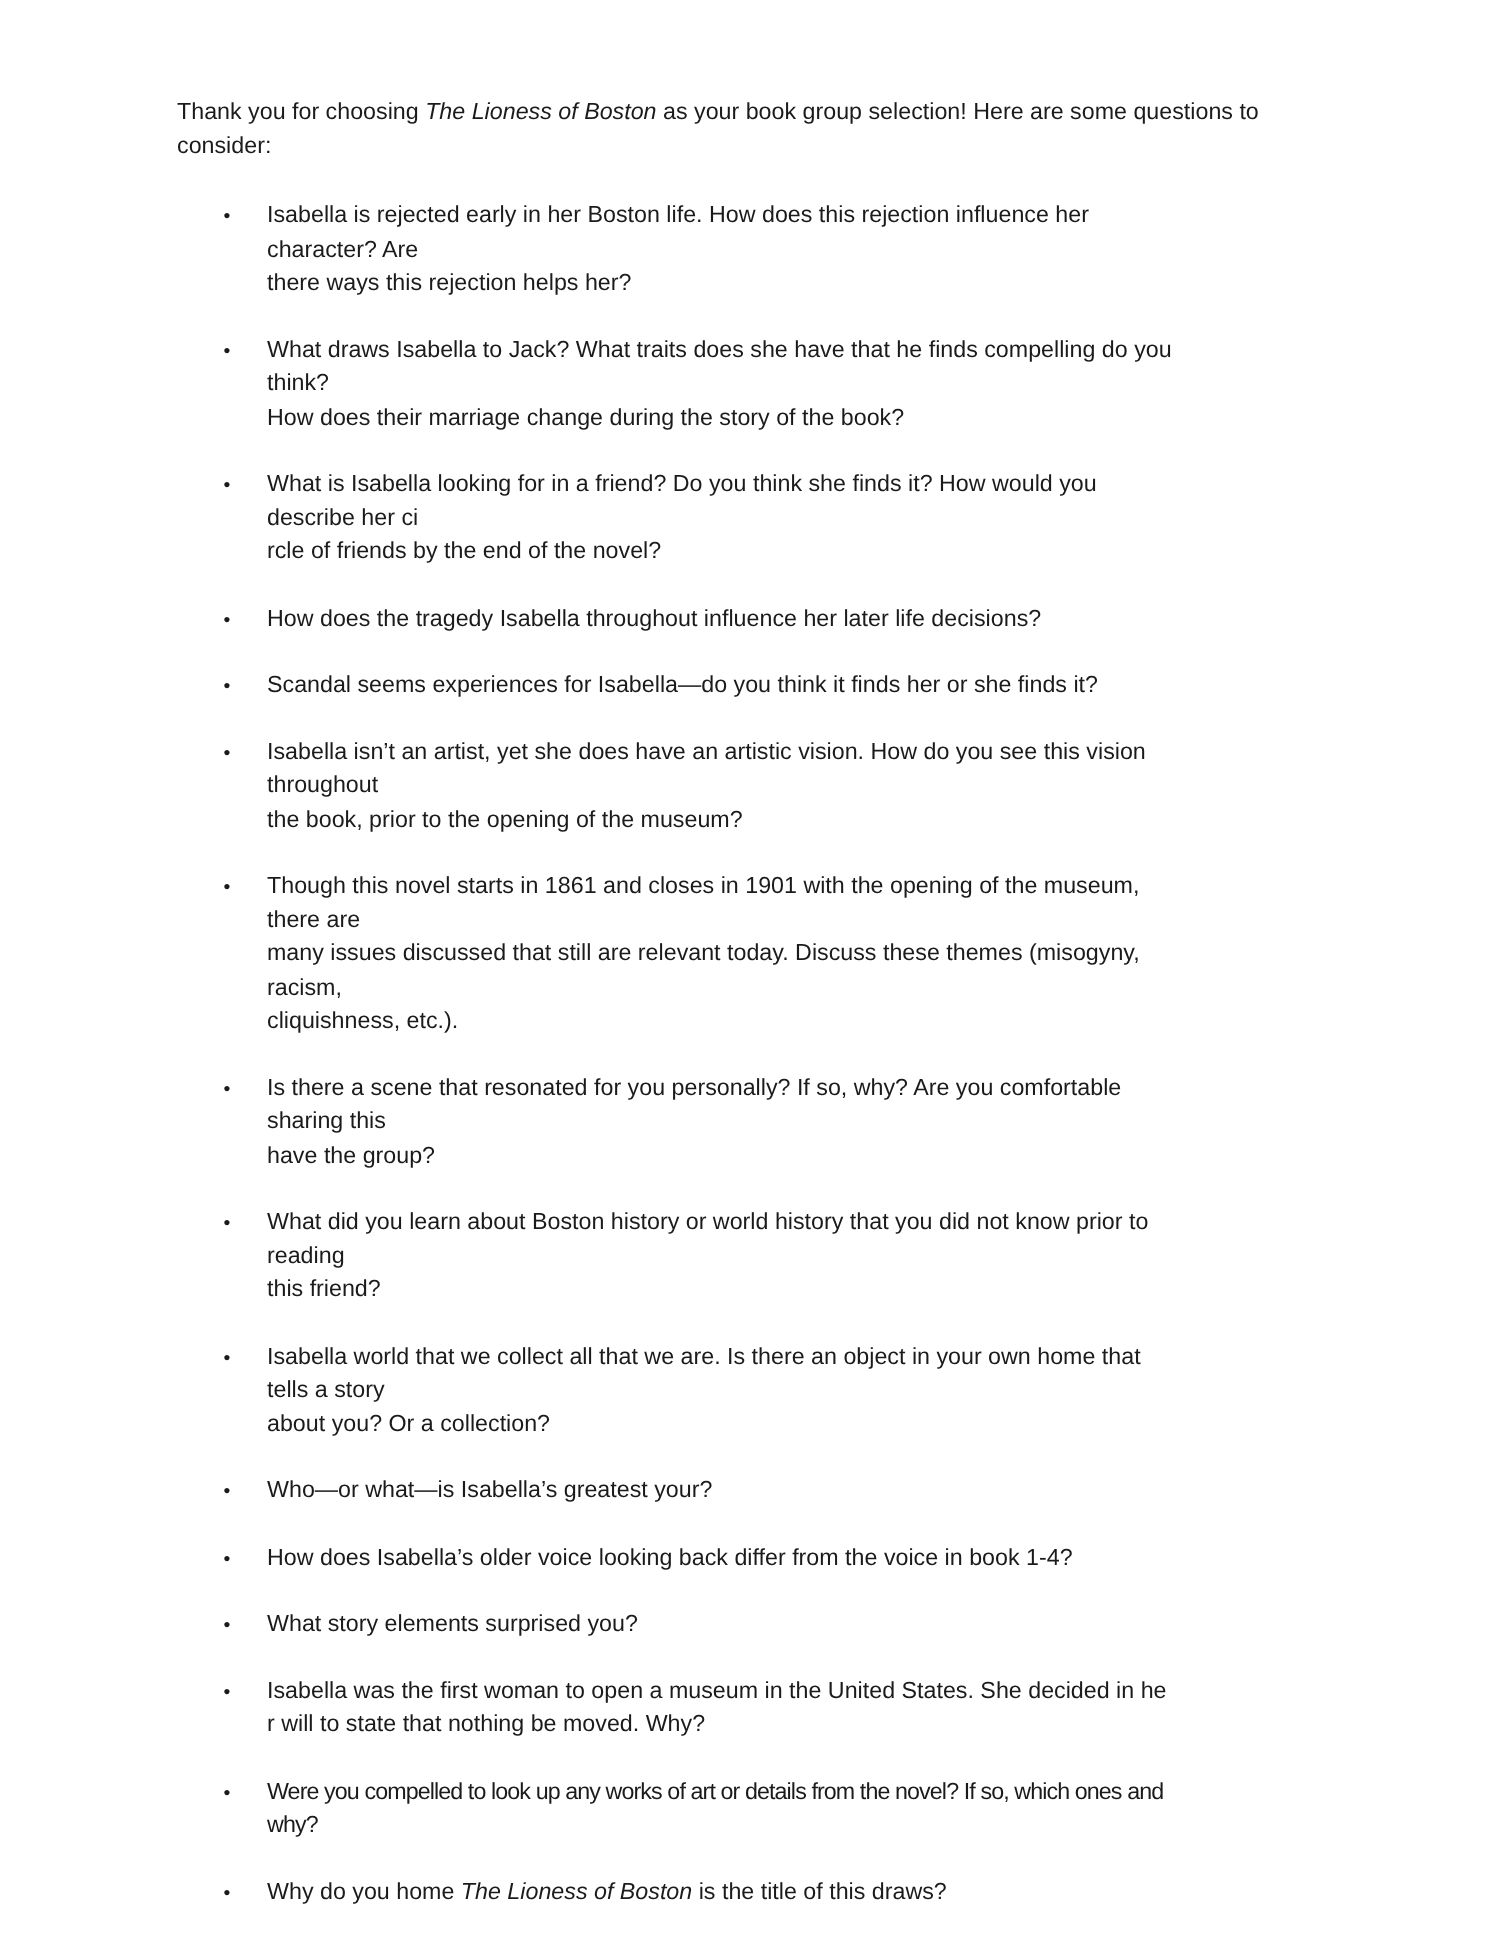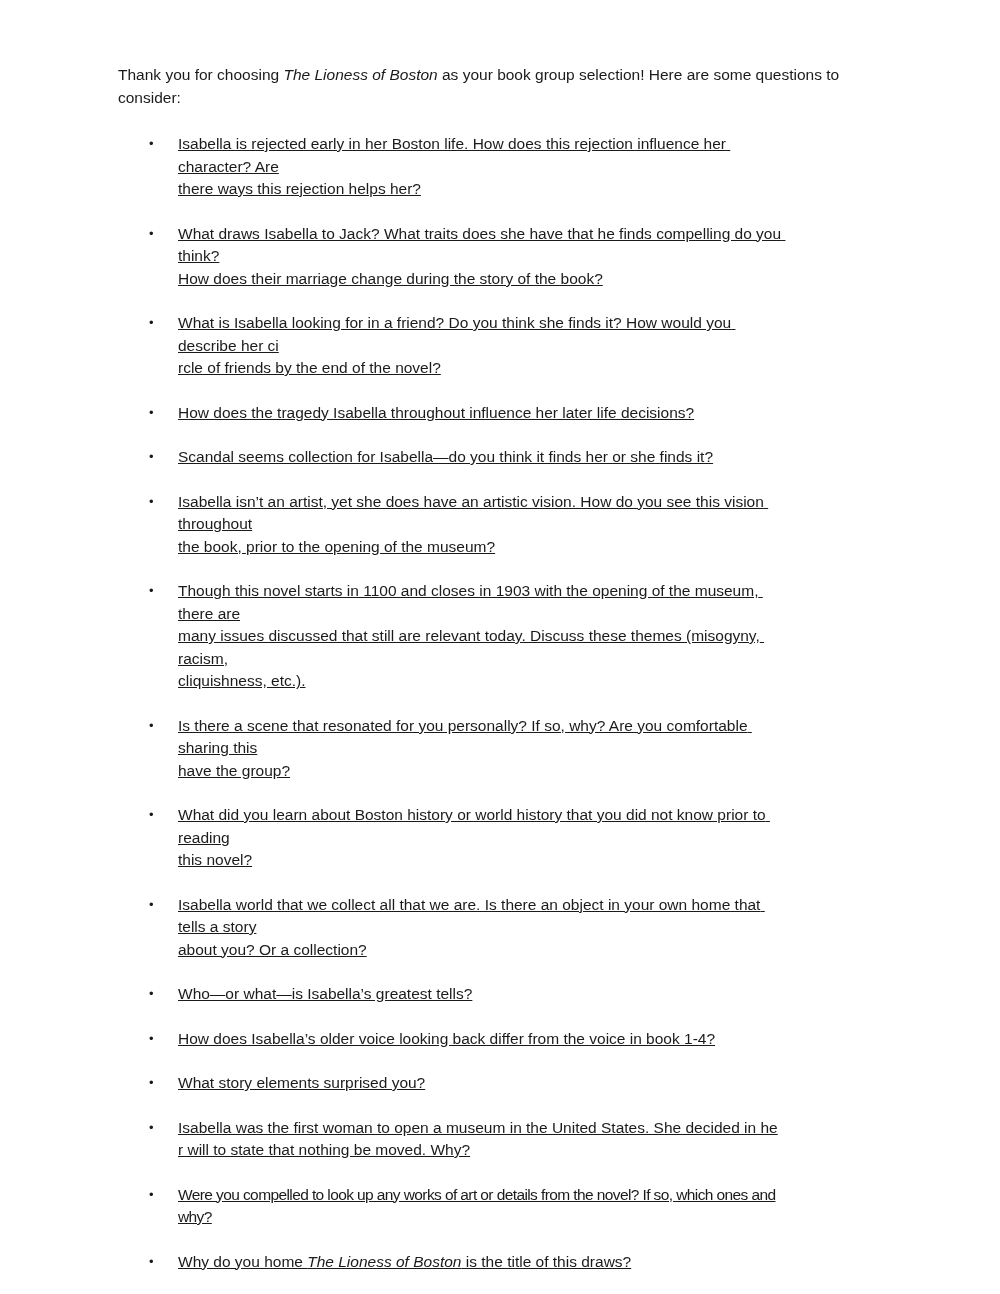--- a/index.html
+++ b/index.html
@@ -45,21 +45,20 @@
   }
   .marker {
     flex: 0 0 29px;
     width: 29px;
     font-size: 13px;
     line-height: 22.5px;
   }
   .q-text {
     white-space: pre-wrap;
     width: 790px;
-    text-decoration: underline;
   }
   .q-text.condensed {
     letter-spacing: -0.6px;
   }
 </style>
 </head>
 <body>
 
 <div class="page">
 
@@ -81,51 +80,51 @@
         <span class="marker">•</span>
         <span class="q-text">What is Isabella looking for in a friend? Do you think she finds it? How would you describe her ci
 rcle of friends by the end of the novel?</span>
       </li>
     <li>
         <span class="marker">•</span>
         <span class="q-text">How does the tragedy Isabella throughout influence her later life decisions?</span>
       </li>
     <li>
         <span class="marker">•</span>
-        <span class="q-text">Scandal seems collection for Isabella—do you think it finds her or she finds it?</span>
+        <span class="q-text">Scandal seems experiences for Isabella—do you think it finds her or she finds it?</span>
       </li>
     <li>
         <span class="marker">•</span>
         <span class="q-text">Isabella isn’t an artist, yet she does have an artistic vision. How do you see this vision throughout
 the book, prior to the opening of the museum?</span>
       </li>
     <li>
         <span class="marker">•</span>
-        <span class="q-text">Though this novel starts in 1100 and closes in 1903 with the opening of the museum, there are
+        <span class="q-text">Though this novel starts in 1861 and closes in 1901 with the opening of the museum, there are
 many issues discussed that still are relevant today. Discuss these themes (misogyny, racism,
 cliquishness, etc.).</span>
       </li>
     <li>
         <span class="marker">•</span>
         <span class="q-text">Is there a scene that resonated for you personally? If so, why? Are you comfortable sharing this
 have the group?</span>
       </li>
     <li>
         <span class="marker">•</span>
         <span class="q-text">What did you learn about Boston history or world history that you did not know prior to reading
-this novel?</span>
+this friend?</span>
       </li>
     <li>
         <span class="marker">•</span>
         <span class="q-text">Isabella world that we collect all that we are. Is there an object in your own home that tells a story
 about you? Or a collection?</span>
       </li>
     <li>
         <span class="marker">•</span>
-        <span class="q-text">Who—or what—is Isabella’s greatest tells?</span>
+        <span class="q-text">Who—or what—is Isabella’s greatest your?</span>
       </li>
     <li>
         <span class="marker">•</span>
         <span class="q-text">How does Isabella’s older voice looking back differ from the voice in book 1-4?</span>
       </li>
     <li>
         <span class="marker">•</span>
         <span class="q-text">What story elements surprised you?</span>
       </li>
     <li>

